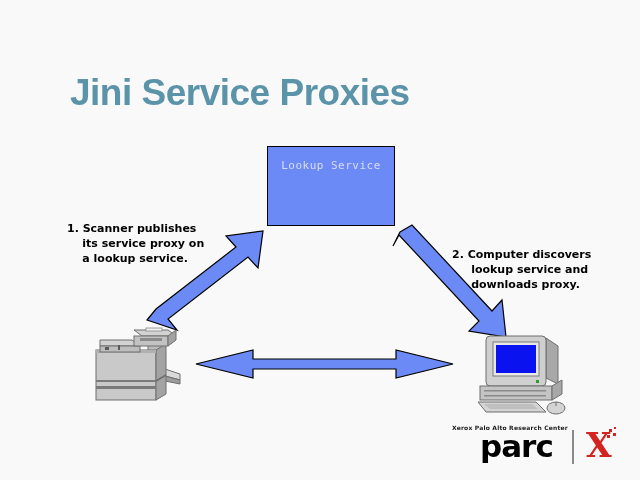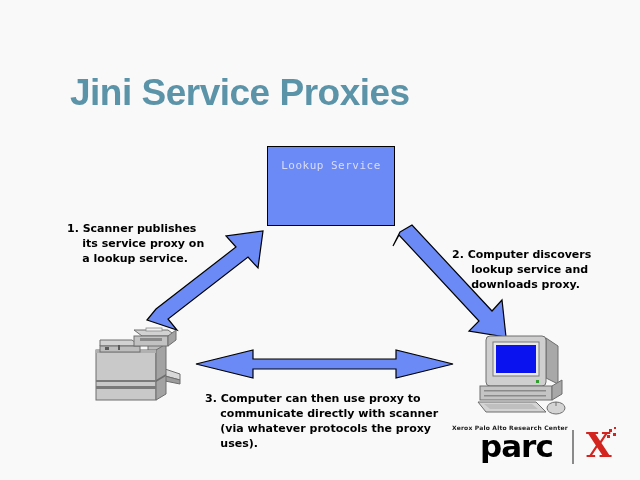--- a/index.html
+++ b/index.html
@@ -193,24 +193,20 @@
   <div id="lookup-box">
     <div id="lookup-box-label">Lookup Service</div>
   </div>
 
   <div class="caption" id="caption-1">1. Scanner publishes
     its service proxy on
     a lookup service.</div>
   <div class="caption" id="caption-2">2. Computer discovers
      lookup service and
      downloads proxy.</div>
-  <div class="caption" id="caption-3">3. Computer can then use proxy to
-    communicate directly with scanner
-    (via whatever protocols the proxy
-    uses).</div>
 
   <svg id="scanner" viewBox="0 0 100 82">
 
     <polygon points="62,42 92,52 92,58 62,50" fill="#d9d9d9" stroke="#6e6e6e" stroke-width="1"></polygon>
     <polygon points="62,50 92,58 92,62 62,56" fill="#9c9c9c" stroke="#6e6e6e" stroke-width="1"></polygon>
     <polygon points="60,22 76,22 76,52 60,50" fill="#bdbdbd" stroke="#6e6e6e" stroke-width="1"></polygon>
 
     <rect x="8" y="28" width="60" height="50" fill="#c9c9c9" stroke="#6e6e6e" stroke-width="1"></rect>
     <polygon points="68,28 78,22 78,72 68,78" fill="#a3a3a3" stroke="#6e6e6e" stroke-width="1"></polygon>
 

